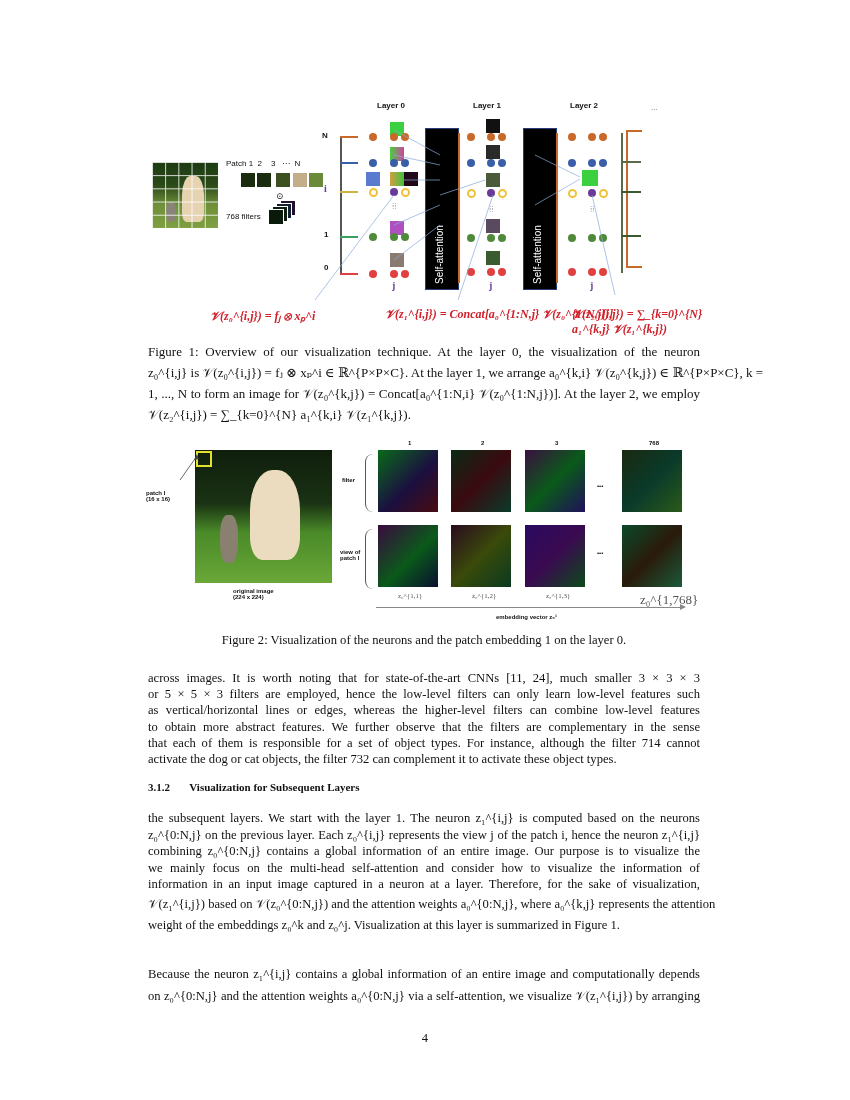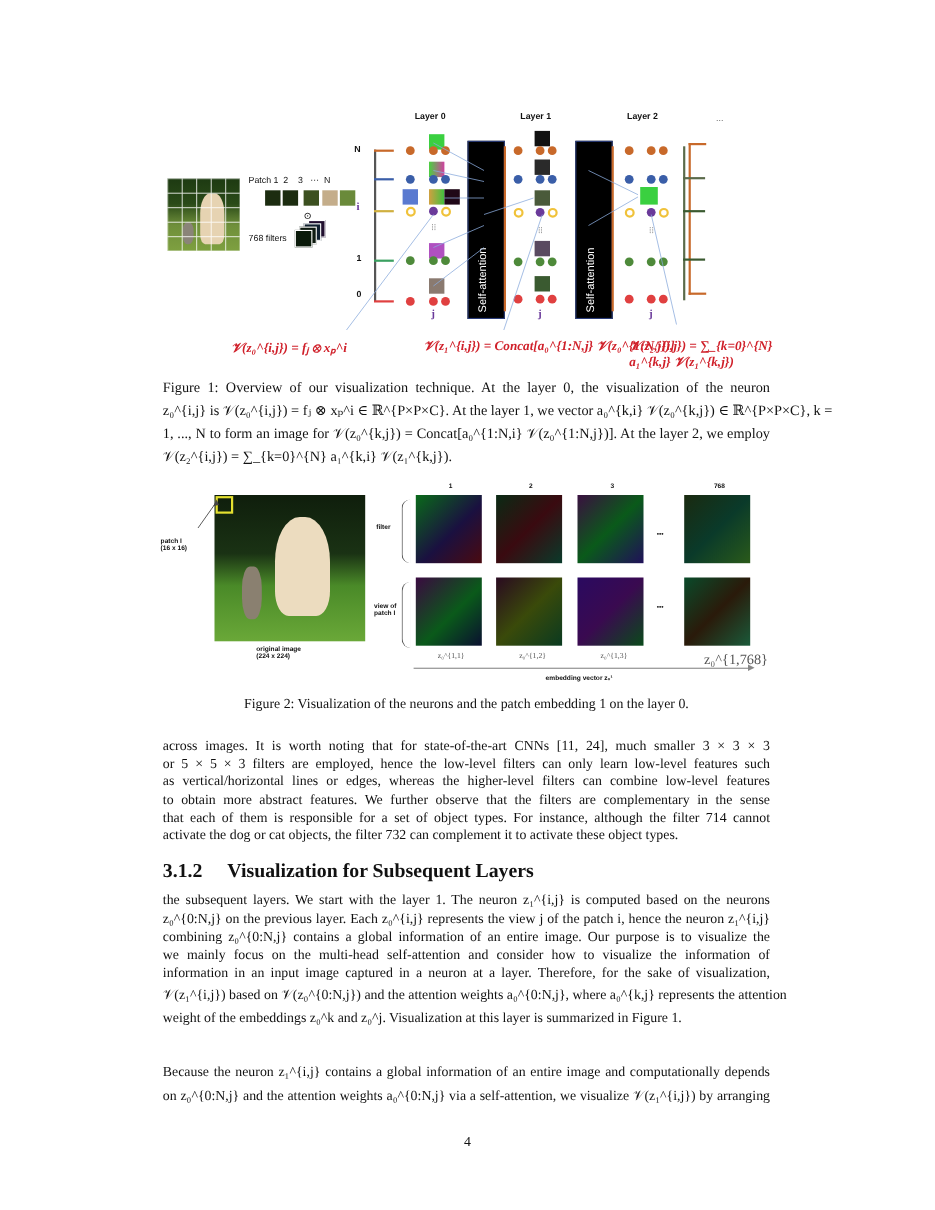--- a/index.html
+++ b/index.html
@@ -177,21 +177,21 @@
     </g>
   </svg>
 
   <div class="abs red" style="left:70px;top:212px;">𝒱(z₀^{i,j}) = fⱼ ⊗ xₚ^i</div>
   <div class="abs red" style="left:245px;top:212px;">𝒱(z₁^{i,j}) = Concat[a₀^{1:N,j} 𝒱(z₀^{1:N,j})]</div>
   <div class="abs red" style="left:432px;top:212px;">𝒱(z₂^{i,j}) = ∑_{k=0}^{N} a₁^{k,j} 𝒱(z₁^{k,j})</div>
 </div>
 
 <div class="para" style="top:341px;line-height:21px;font-size:13px;">
   <span class="ln">Figure 1: Overview of our visualization technique. At the layer 0, the visualization of the neuron</span>
-  <span class="ln">z₀^{i,j} is 𝒱(z₀^{i,j}) = fⱼ ⊗ xₚ^i ∈ ℝ^{P×P×C}. At the layer 1, we vector a₀^{k,i} 𝒱(z₀^{k,j}) ∈ ℝ^{P×P×C}, k =</span>
+  <span class="ln">z₀^{i,j} is 𝒱(z₀^{i,j}) = fⱼ ⊗ xₚ^i ∈ ℝ^{P×P×C}. At the layer 1, we arrange a₀^{k,i} 𝒱(z₀^{k,j}) ∈ ℝ^{P×P×C}, k =</span>
   <span class="ln">1, ..., N to form an image for 𝒱(z₀^{k,j}) = Concat[a₀^{1:N,i} 𝒱(z₀^{1:N,j})]. At the layer 2, we employ</span>
   <span class="ln last">𝒱(z₂^{i,j}) = ∑_{k=0}^{N} a₁^{k,i} 𝒱(z₁^{k,j}).</span>
 </div>
 
 <div class="abs" style="left:140px;top:440px;width:570px;height:190px;">
   <div class="abs" style="left:55px;top:10px;width:137px;height:133px;
        background:linear-gradient(180deg,#0f1e0c 0%,#1a3214 40%,#4a8a28 62%,#6aa838 100%);">
     <div class="abs" style="left:55px;top:20px;width:50px;height:90px;border-radius:45% 45% 25% 25%;background:#ecdcbf;"></div>
     <div class="abs" style="left:25px;top:65px;width:18px;height:48px;border-radius:40%;background:#8a8070;"></div>
     <div class="abs" style="left:1px;top:1px;width:12px;height:12px;border:2px solid #e4e030;"></div>
@@ -242,21 +242,21 @@
 
 <div class="para" style="top:670px;">
   <span class="ln">across images. It is worth noting that for state-of-the-art CNNs [11, 24], much smaller 3 × 3 × 3</span>
   <span class="ln">or 5 × 5 × 3 filters are employed, hence the low-level filters can only learn low-level features such</span>
   <span class="ln">as vertical/horizontal lines or edges, whereas the higher-level filters can combine low-level features</span>
   <span class="ln">to obtain more abstract features. We further observe that the filters are complementary in the sense</span>
   <span class="ln">that each of them is responsible for a set of object types. For instance, although the filter 714 cannot</span>
   <span class="ln last">activate the dog or cat objects, the filter 732 can complement it to activate these object types.</span>
 </div>
 
-<div class="abs b" style="left:148px;top:781px;font-size:18px;">
+<div class="abs b" style="left:148px;top:781px;font-size:11px;">
   <span>3.1.2</span>
   <span style="display:inline-block;width:14px;"></span>
   <span>Visualization for Subsequent Layers</span>
 </div>
 
 <div class="para" style="top:810px;line-height:16.6px;">
   <span class="ln">the subsequent layers. We start with the layer 1. The neuron z₁^{i,j} is computed based on the neurons</span>
   <span class="ln">z₀^{0:N,j} on the previous layer. Each z₀^{i,j} represents the view j of the patch i, hence the neuron z₁^{i,j}</span>
   <span class="ln">combining z₀^{0:N,j} contains a global information of an entire image. Our purpose is to visualize the</span>
   <span class="ln">we mainly focus on the multi-head self-attention and consider how to visualize the information of</span>

